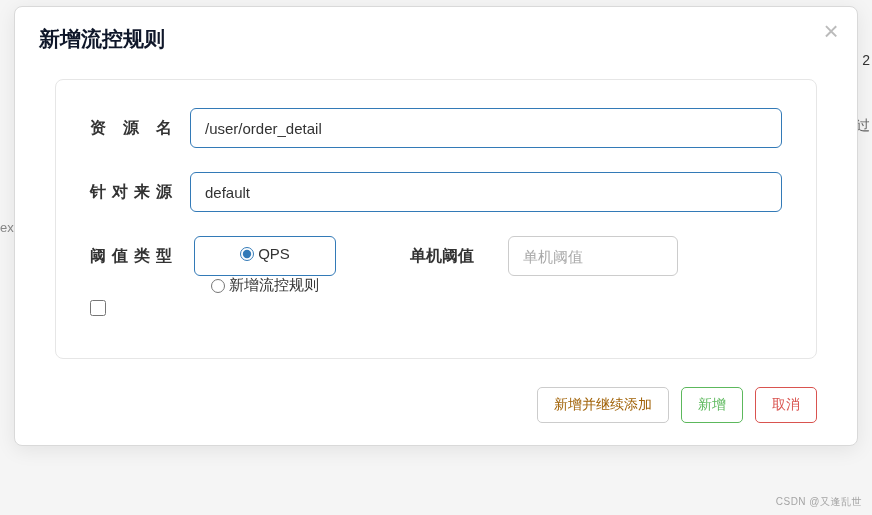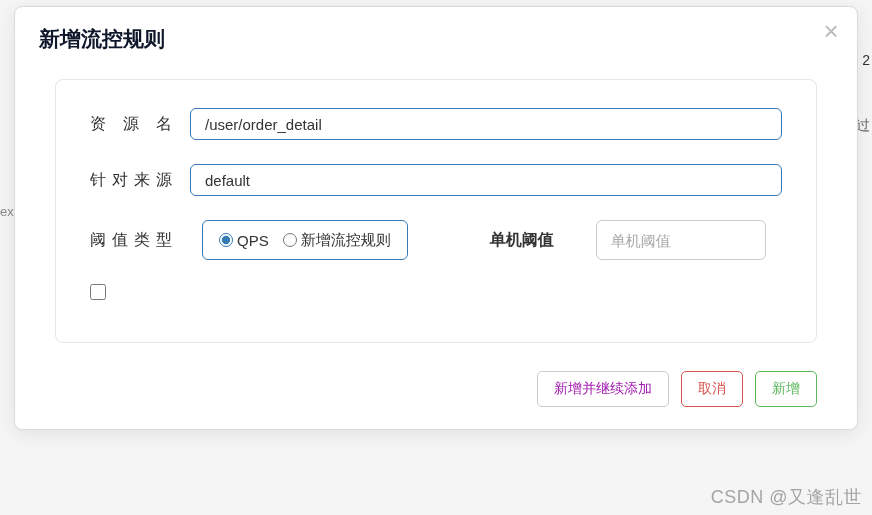--- a/index.html
+++ b/index.html
@@ -26,21 +26,21 @@
     .bg-hint2 {
       position: absolute;
       right: 2px;
       top: 117px;
       font-size: 14px;
       color: #666;
     }
     .bg-hint3 {
       position: absolute;
       left: 0;
-      top: 204px;
+      top: 220px;
       font-size: 13px;
       color: #888;
     }
     .modal {
       position: absolute;
       left: 14px;
       top: 6px;
       width: 844px;
       background: #fff;
       border: 1px solid #d9d9d9;
@@ -80,65 +80,66 @@
     }
     .form-row {
       display: flex;
       align-items: center;
       margin-bottom: 24px;
     }
     .form-label {
       width: 100px;
       flex-shrink: 0;
       font-size: 16px;
-      font-weight: 400;
+      font-weight: 700;
       color: #333;
       text-align: justify;
       text-align-last: justify;
       padding-right: 18px;
     }
     .form-control {
       flex: 1;
-      height: 32px;
+      height: 40px;
       border: 1px solid #337ab7;
       border-radius: 6px;
       padding: 0 14px;
       font-size: 15px;
       color: #333;
       outline: none;
     }
     .form-control::placeholder { color: #aaa; }
     .radio-group {
       display: inline-flex;
       align-items: center;
       height: 40px;
       border: 1px solid #337ab7;
       border-radius: 6px;
       padding: 8px 16px;
       gap: 14px;
+      flex-direction: column;
     }
     .radio-item {
       display: inline-flex;
       align-items: center;
       gap: 4px;
       font-size: 15px;
       color: #333;
       cursor: pointer;
     }
     .radio-item input[type=radio] {
       width: 14px;
       height: 14px;
       accent-color: #337ab7;
       cursor: pointer;
     }
     .threshold-row {
       display: flex;
       align-items: center;
       margin-bottom: 24px;
-      gap: 12px;
+      gap: 4px;
     }
     .threshold-mid-label {
       font-size: 16px;
       font-weight: 600;
       color: #333;
       margin-left: 70px;
       margin-right: 30px;
       white-space: nowrap;
     }
     .threshold-input {
@@ -175,35 +176,35 @@
       border-radius: 5px;
       font-size: 14px;
       cursor: pointer;
       background: #fff;
       display: inline-flex;
       align-items: center;
       justify-content: center;
     }
     .btn-default {
       border: 1px solid #ccc;
-      color: #a21caf;
+      color: #a16207;
     }
     .btn-success {
       border: 1px solid #5cb85c;
       color: #5cb85c;
     }
     .btn-danger {
       border: 1px solid #d9534f;
       color: #d9534f;
     }
     .watermark {
       position: absolute;
       right: 10px;
       bottom: 6px;
-      font-size: 18px;
+      font-size: 10px;
       color: rgba(120,120,120,0.65);
       letter-spacing: 0.5px;
     }
   </style>
 </head>
 <body>
 
 <div class="backdrop">
   <span class="bg-hint">2</span>
   <span class="bg-hint2">过</span>
@@ -248,18 +249,18 @@
       <div class="form-row">
         <input type="checkbox" class="checkbox-input" style="">
       </div>
 
 
     </div>
   </div>
 
   <div class="modal-footer">
     <button class="btn btn-default">新增并继续添加</button>
+    <button class="btn btn-success">新增</button>
     <button class="btn btn-danger">取消</button>
-    <button class="btn btn-success">新增</button>
   </div>
 </div>
 
 <div class="watermark">CSDN @又逢乱世</div>
 
 </body></html>

